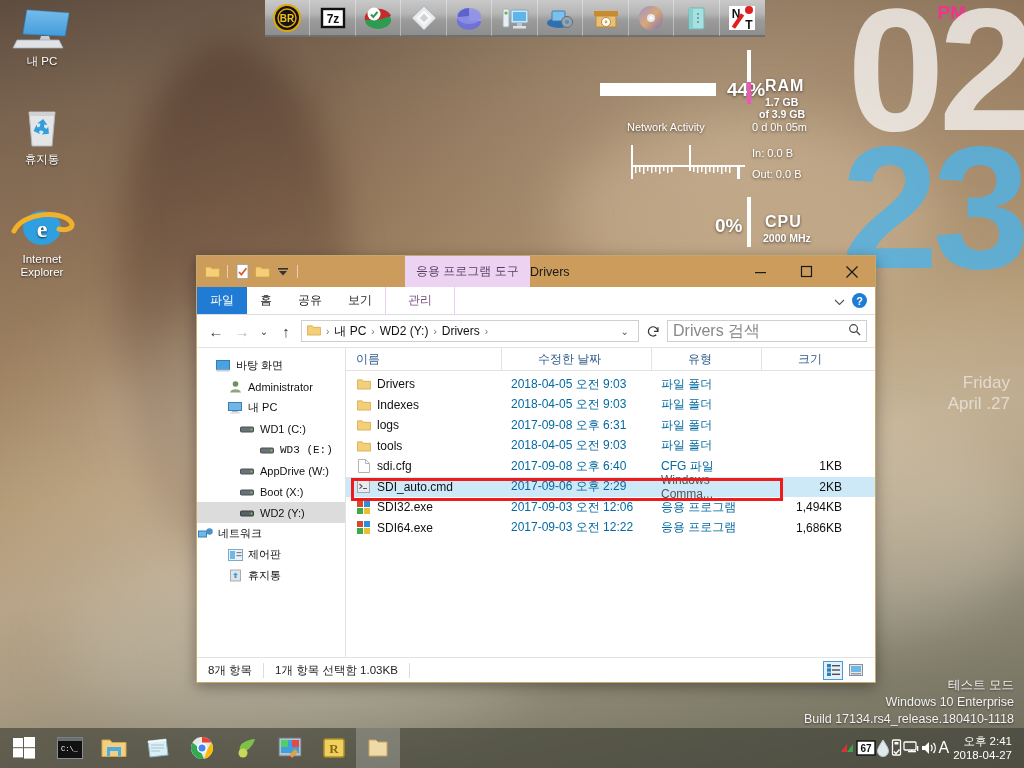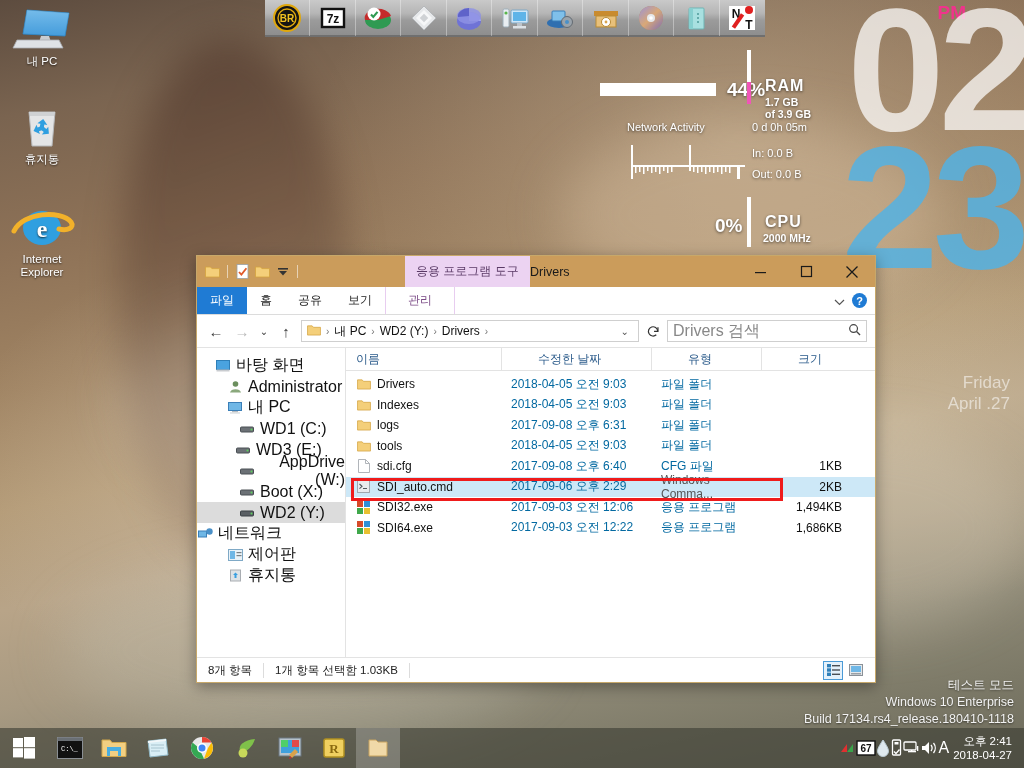--- a/index.html
+++ b/index.html
@@ -105,21 +105,21 @@
   #crumbs .carrow { color:#777; font-size:10px; padding:0 2px; }
   #crumbs .spacer { flex:1; }
   #crumbs .cv { color:#555; font-size:10px; padding:0 5px; }
   #refresh { width:20px; height:22px; display:flex; align-items:center;
              justify-content:center; color:#333; font-size:12px; }
   #searchbox { width:200px; height:22px; border:1px solid #cfcfcf; display:flex;
                align-items:center; padding:0 5px; font-size:16px; color:#888; }
   #searchbox .sglass { margin-left:auto; color:#555; }
   #body { flex:1; display:flex; min-height:0; border-top:1px solid #e3e3e3; }
   #nav { width:148px; background:#fff; padding-top:7px; overflow:hidden; flex:none; }
-  .nvi { height:21px; display:flex; align-items:center; font-size:16px; color:#111; gap:5px;text-align:right; }
+  .nvi { height:21px; display:flex; align-items:center; font-size:11px; color:#111; gap:5px;text-align:right; }
   .nvi.sel { background:#dcdcdc; }
   .nvi .nvicon { width:16px; height:16px; display:flex; align-items:center;
                  justify-content:center; flex:none; }
   #listpane { flex:1; background:#fff; position:relative; overflow:hidden;
               border-left:1px solid #e3e3e3; }
   #colhdr { height:23px; display:flex; align-items:center; color:#2a5a8a;
             font-size:12px; border-bottom:1px solid #e3e3e3; position:relative; }
   #colhdr .ch { padding-left:10px; position:relative; height:23px;
                 display:flex; align-items:center; }
   #colhdr .ch + .ch { border-left:1px solid #e3e3e3;padding-left:36px; }
@@ -314,21 +314,21 @@
 
 <div id="gadget">
   <div class="bar-track">
     <div style="height:100%;background:#fff;width:100%;"></div>
   </div>
   <div class="pct" style="left:132px;top:24px;">44%</div>
   <div class="sep-v" style="left:152px;top:-5px;height:42px;"></div>
   <div class="sep-v" style="left:152px;top:27px;height:22px;background:#f055b8;"></div>
   <div class="glabel" style="left:170px;top:22px;">RAM</div>
   <div class="gsub" style="left:170px;top:41px;">1.7 GB</div>
-  <div class="gsub" style="left:170px;top:53px;">of 3.9 GB</div>
+  <div class="gsub" style="left:164px;top:53px;">of 3.9 GB</div>
 
   <div class="gtext" style="left:32px;top:66px;">Network Activity</div>
   <div class="gtext" style="left:157px;top:66px;">0 d 0h 05m</div>
   <div class="gtext" style="left:157px;top:92px;">In: 0.0 B</div>
   <div class="gtext" style="left:157px;top:113px;">Out: 0.0 B</div>
   <svg width="120" height="40" style="position:absolute;left:32px;top:88px;">
     <rect x="4" y="2" width="2" height="34" fill="#fff"></rect>
     <rect x="62" y="2" width="2" height="26" fill="#fff"></rect>
     <rect x="4" y="22" width="114" height="2" fill="#fff"></rect>
     <g fill="#fff">
@@ -533,21 +533,21 @@
       </div>
       <div class="nvi" style="padding-left:42px;">
         <span class="nvicon">
           <svg width="14" height="10" viewBox="0 0 14 10">
               <rect x="0.5" y="3" width="13" height="5" rx="1" fill="#6c7176" stroke="#4b5055"></rect>
               <circle cx="11.5" cy="5.5" r="1" fill="#5ad35a"></circle>
             </svg>
         </span>
         <span>WD1 (C:)</span>
       </div>
-      <div class="nvi" style="padding-left:38px;">
+      <div class="nvi" style="padding-left:62px;font-family:Liberation Mono, monospace;">
         <span class="nvicon">
           <svg width="14" height="10" viewBox="0 0 14 10">
               <rect x="0.5" y="3" width="13" height="5" rx="1" fill="#6c7176" stroke="#4b5055"></rect>
               <circle cx="11.5" cy="5.5" r="1" fill="#5ad35a"></circle>
             </svg>
         </span>
         <span>WD3 (E:)</span>
       </div>
       <div class="nvi" style="padding-left:42px;">
         <span class="nvicon">

